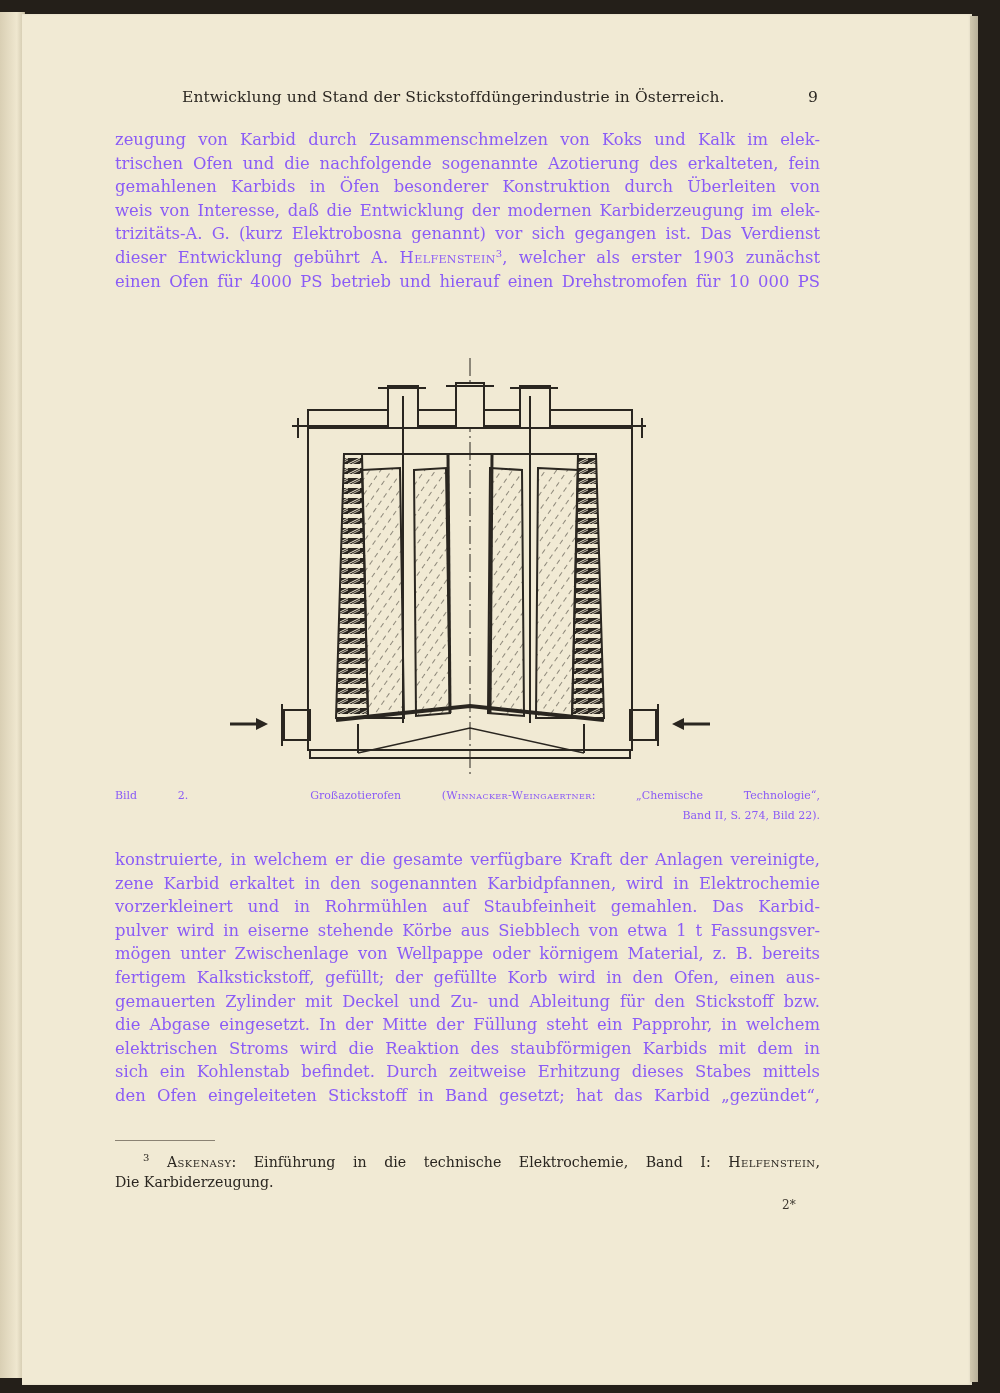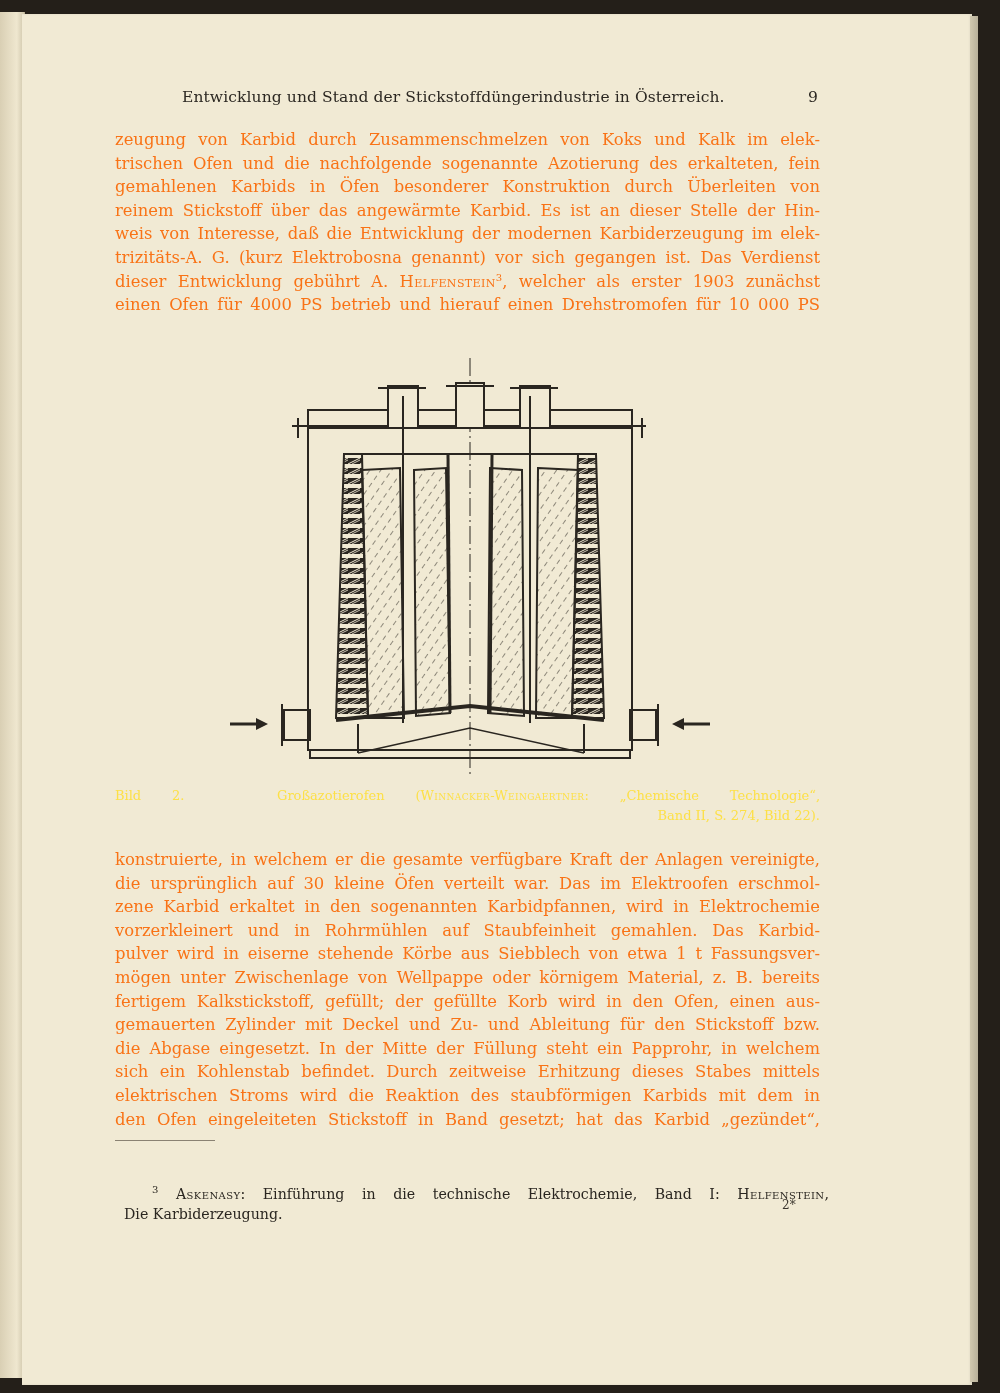--- a/index.html
+++ b/index.html
@@ -60,21 +60,21 @@
       font-size: 15.5px;
       color: #2c2822;
     }
     .text-block {
       position: absolute;
       left: 115px;
       width: 705px;
       font-family: "DejaVu Serif", serif;
       font-size: 16.4px;
       line-height: 23.6px;
-      color: #f97316;
+      color: #8b5cf6;
     }
     .text-block .line {
       display: block;
       text-align: justify;
       text-align-last: justify;
       white-space: nowrap;
       height: 23.6px;
     }
     .block1 { top: 128px; }
     .block2 { top: 848px; }
@@ -87,23 +87,23 @@
       top: 358px;
       width: 484px;
       height: 418px;
     }
     .caption {
       position: absolute;
       left: 115px;
       top: 786px;
       width: 705px;
       font-family: "DejaVu Serif", serif;
-      font-size: 13px;
+      font-size: 11px;
       line-height: 20px;
-      color: #fde047;
+      color: #8b5cf6;
     }
     .caption .cap-line1 {
       display: block;
       text-align: justify;
       text-align-last: justify;
       white-space: nowrap;
     }
     .caption .cap-line2 {
       display: block;
       text-align: right;
@@ -111,28 +111,27 @@
     .footnote-rule {
       position: absolute;
       left: 115px;
       top: 1140px;
       width: 100px;
       height: 1px;
       background: #8a8273;
     }
     .footnote {
       position: absolute;
-      left: 124px;
+      left: 115px;
       top: 1153px;
       width: 705px;
       font-family: "DejaVu Serif", serif;
       font-size: 14.2px;
       line-height: 19.5px;
       color: #2a2620;
-      margin-top: 32px;
     }
     .footnote .fn-line1 {
       display: block;
       text-align: justify;
       text-align-last: justify;
       white-space: nowrap;
       padding-left: 28px;
     }
     .signature {
       position: absolute;
@@ -151,21 +150,20 @@
   <div class="page"></div>
   <div class="page-edge-right"></div>
 
   <div class="running-head">Entwicklung und Stand der Stickstoffdüngerindustrie in Österreich.</div>
   <div class="page-number">9</div>
 
   <div class="text-block block1">
     <span class="line">zeugung von Karbid durch Zusammenschmelzen von Koks und Kalk im elek-</span>
     <span class="line">trischen Ofen und die nachfolgende sogenannte Azotierung des erkalteten, fein</span>
     <span class="line">gemahlenen Karbids in Öfen besonderer Konstruktion durch Überleiten von</span>
-    <span class="line">reinem Stickstoff über das angewärmte Karbid. Es ist an dieser Stelle der Hin-</span>
     <span class="line">weis von Interesse, daß die Entwicklung der modernen Karbiderzeugung im elek-</span>
     <span class="line">trizitäts-A. G. (kurz Elektrobosna genannt) vor sich gegangen ist. Das Verdienst</span>
     <span class="line"><span>dieser Entwicklung gebührt A. </span><span class="sc">Helfenstein</span><sup>3</sup><span>, welcher als erster 1903 zunächst</span></span>
     <span class="line">einen Ofen für 4000 PS betrieb und hierauf einen Drehstromofen für 10 000 PS</span>
   </div>
 
   <svg class="figure" viewBox="0 0 484 418" xmlns="http://www.w3.org/2000/svg">
     <defs>
       <pattern id="hatch" width="9" height="9" patternUnits="userSpaceOnUse" patternTransform="rotate(35)">
         <line x1="0" y1="2" x2="0" y2="7" stroke="#2a2620" stroke-width="1"></line>
@@ -230,30 +228,29 @@
     <polygon points="444,366 456,360 456,372" fill="#2a2620"></polygon>
   </svg>
 
   <div class="caption">
     <span class="cap-line1"><span>Bild 2.</span>&nbsp;&nbsp;&nbsp;<span>Großazotierofen</span> <span>(</span><span class="sc">Winnacker-Weingaertner</span><span>: „Chemische Technologie“,</span></span>
     <span class="cap-line2">Band II, S. 274, Bild 22).</span>
   </div>
 
   <div class="text-block block2">
     <span class="line">konstruierte, in welchem er die gesamte verfügbare Kraft der Anlagen vereinigte,</span>
-    <span class="line">die ursprünglich auf 30 kleine Öfen verteilt war. Das im Elektroofen erschmol-</span>
     <span class="line">zene Karbid erkaltet in den sogenannten Karbidpfannen, wird in Elektrochemie</span>
     <span class="line">vorzerkleinert und in Rohrmühlen auf Staubfeinheit gemahlen. Das Karbid-</span>
     <span class="line">pulver wird in eiserne stehende Körbe aus Siebblech von etwa 1 t Fassungsver-</span>
     <span class="line">mögen unter Zwischenlage von Wellpappe oder körnigem Material, z. B. bereits</span>
     <span class="line">fertigem Kalkstickstoff, gefüllt; der gefüllte Korb wird in den Ofen, einen aus-</span>
     <span class="line">gemauerten Zylinder mit Deckel und Zu- und Ableitung für den Stickstoff bzw.</span>
     <span class="line">die Abgase eingesetzt. In der Mitte der Füllung steht ein Papprohr, in welchem</span>
+    <span class="line">elektrischen Stroms wird die Reaktion des staubförmigen Karbids mit dem in</span>
     <span class="line">sich ein Kohlenstab befindet. Durch zeitweise Erhitzung dieses Stabes mittels</span>
-    <span class="line">elektrischen Stroms wird die Reaktion des staubförmigen Karbids mit dem in</span>
     <span class="line">den Ofen eingeleiteten Stickstoff in Band gesetzt; hat das Karbid „gezündet“,</span>
   </div>
 
   <div class="footnote-rule"></div>
   <div class="footnote">
     <span class="fn-line1"><sup>3</sup> <span class="sc">Askenasy</span><span>: Einführung in die technische Elektrochemie, Band I: </span><span class="sc">Helfenstein</span><span>,</span></span>
     <span>Die Karbiderzeugung.</span>
   </div>
 
   <div class="signature">2*</div>

